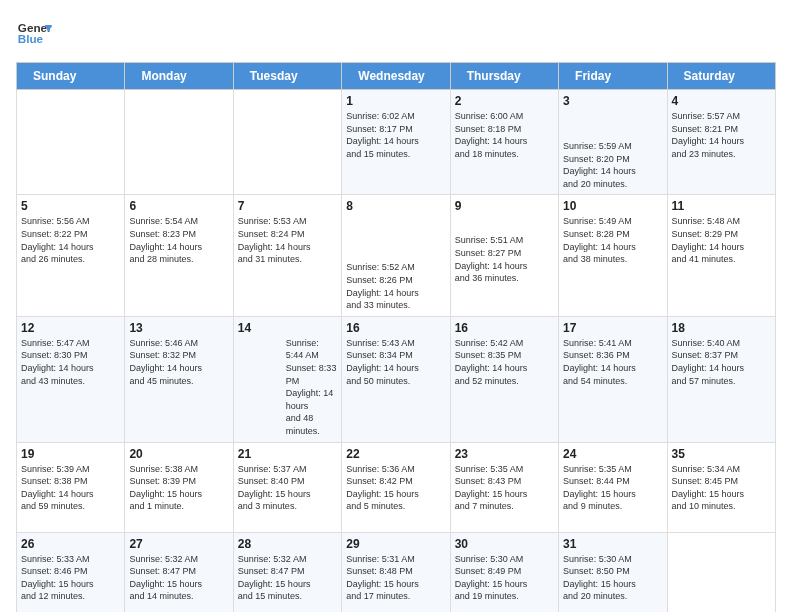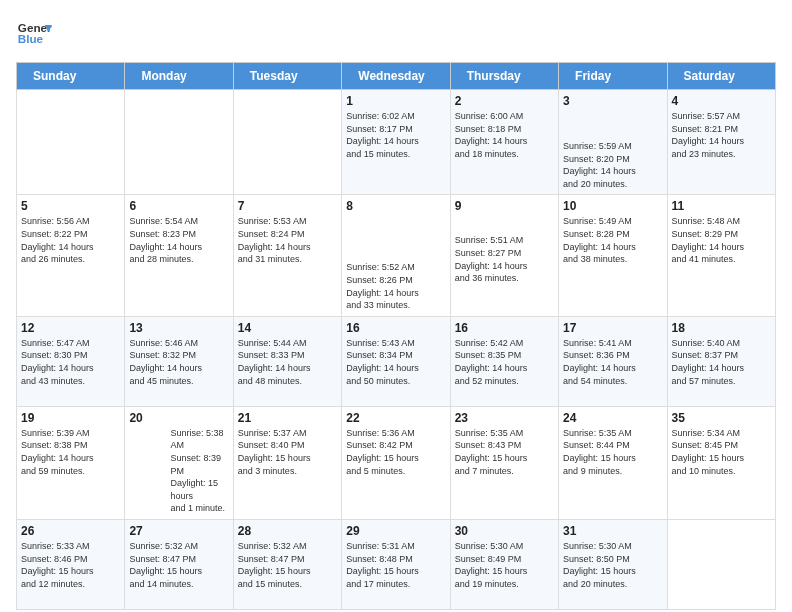--- a/index.html
+++ b/index.html
@@ -202,21 +202,21 @@
         </td>
         <td>
           <span class="day-number">13</span>
           <div class="day-info" style="white-space: pre-line;">Sunrise: 5:46 AM
 Sunset: 8:32 PM
 Daylight: 14 hours
 and 45 minutes.</div>
         </td>
         <td>
           <span class="day-number">14</span>
-          <div class="day-info" style="white-space: pre-line;">Sunrise: 5:44 AM
+          <div class="day-info" style="white-space: pre-line; margin-left: 48px;">Sunrise: 5:44 AM
 Sunset: 8:33 PM
 Daylight: 14 hours
 and 48 minutes.</div>
         </td>
         <td>
           <span class="day-number">16</span>
           <div class="day-info" style="white-space: pre-line;">Sunrise: 5:43 AM
 Sunset: 8:34 PM
 Daylight: 14 hours
 and 50 minutes.</div>
@@ -246,21 +246,21 @@
       <tr>
         <td>
           <span class="day-number">19</span>
           <div class="day-info" style="white-space: pre-line;">Sunrise: 5:39 AM
 Sunset: 8:38 PM
 Daylight: 14 hours
 and 59 minutes.</div>
         </td>
         <td>
           <span class="day-number">20</span>
-          <div class="day-info" style="white-space: pre-line; margin-left: 41px;">Sunrise: 5:38 AM
+          <div class="day-info" style="white-space: pre-line;">Sunrise: 5:38 AM
 Sunset: 8:39 PM
 Daylight: 15 hours
 and 1 minute.</div>
         </td>
         <td>
           <span class="day-number">21</span>
           <div class="day-info" style="white-space: pre-line;">Sunrise: 5:37 AM
 Sunset: 8:40 PM
 Daylight: 15 hours
 and 3 minutes.</div>

